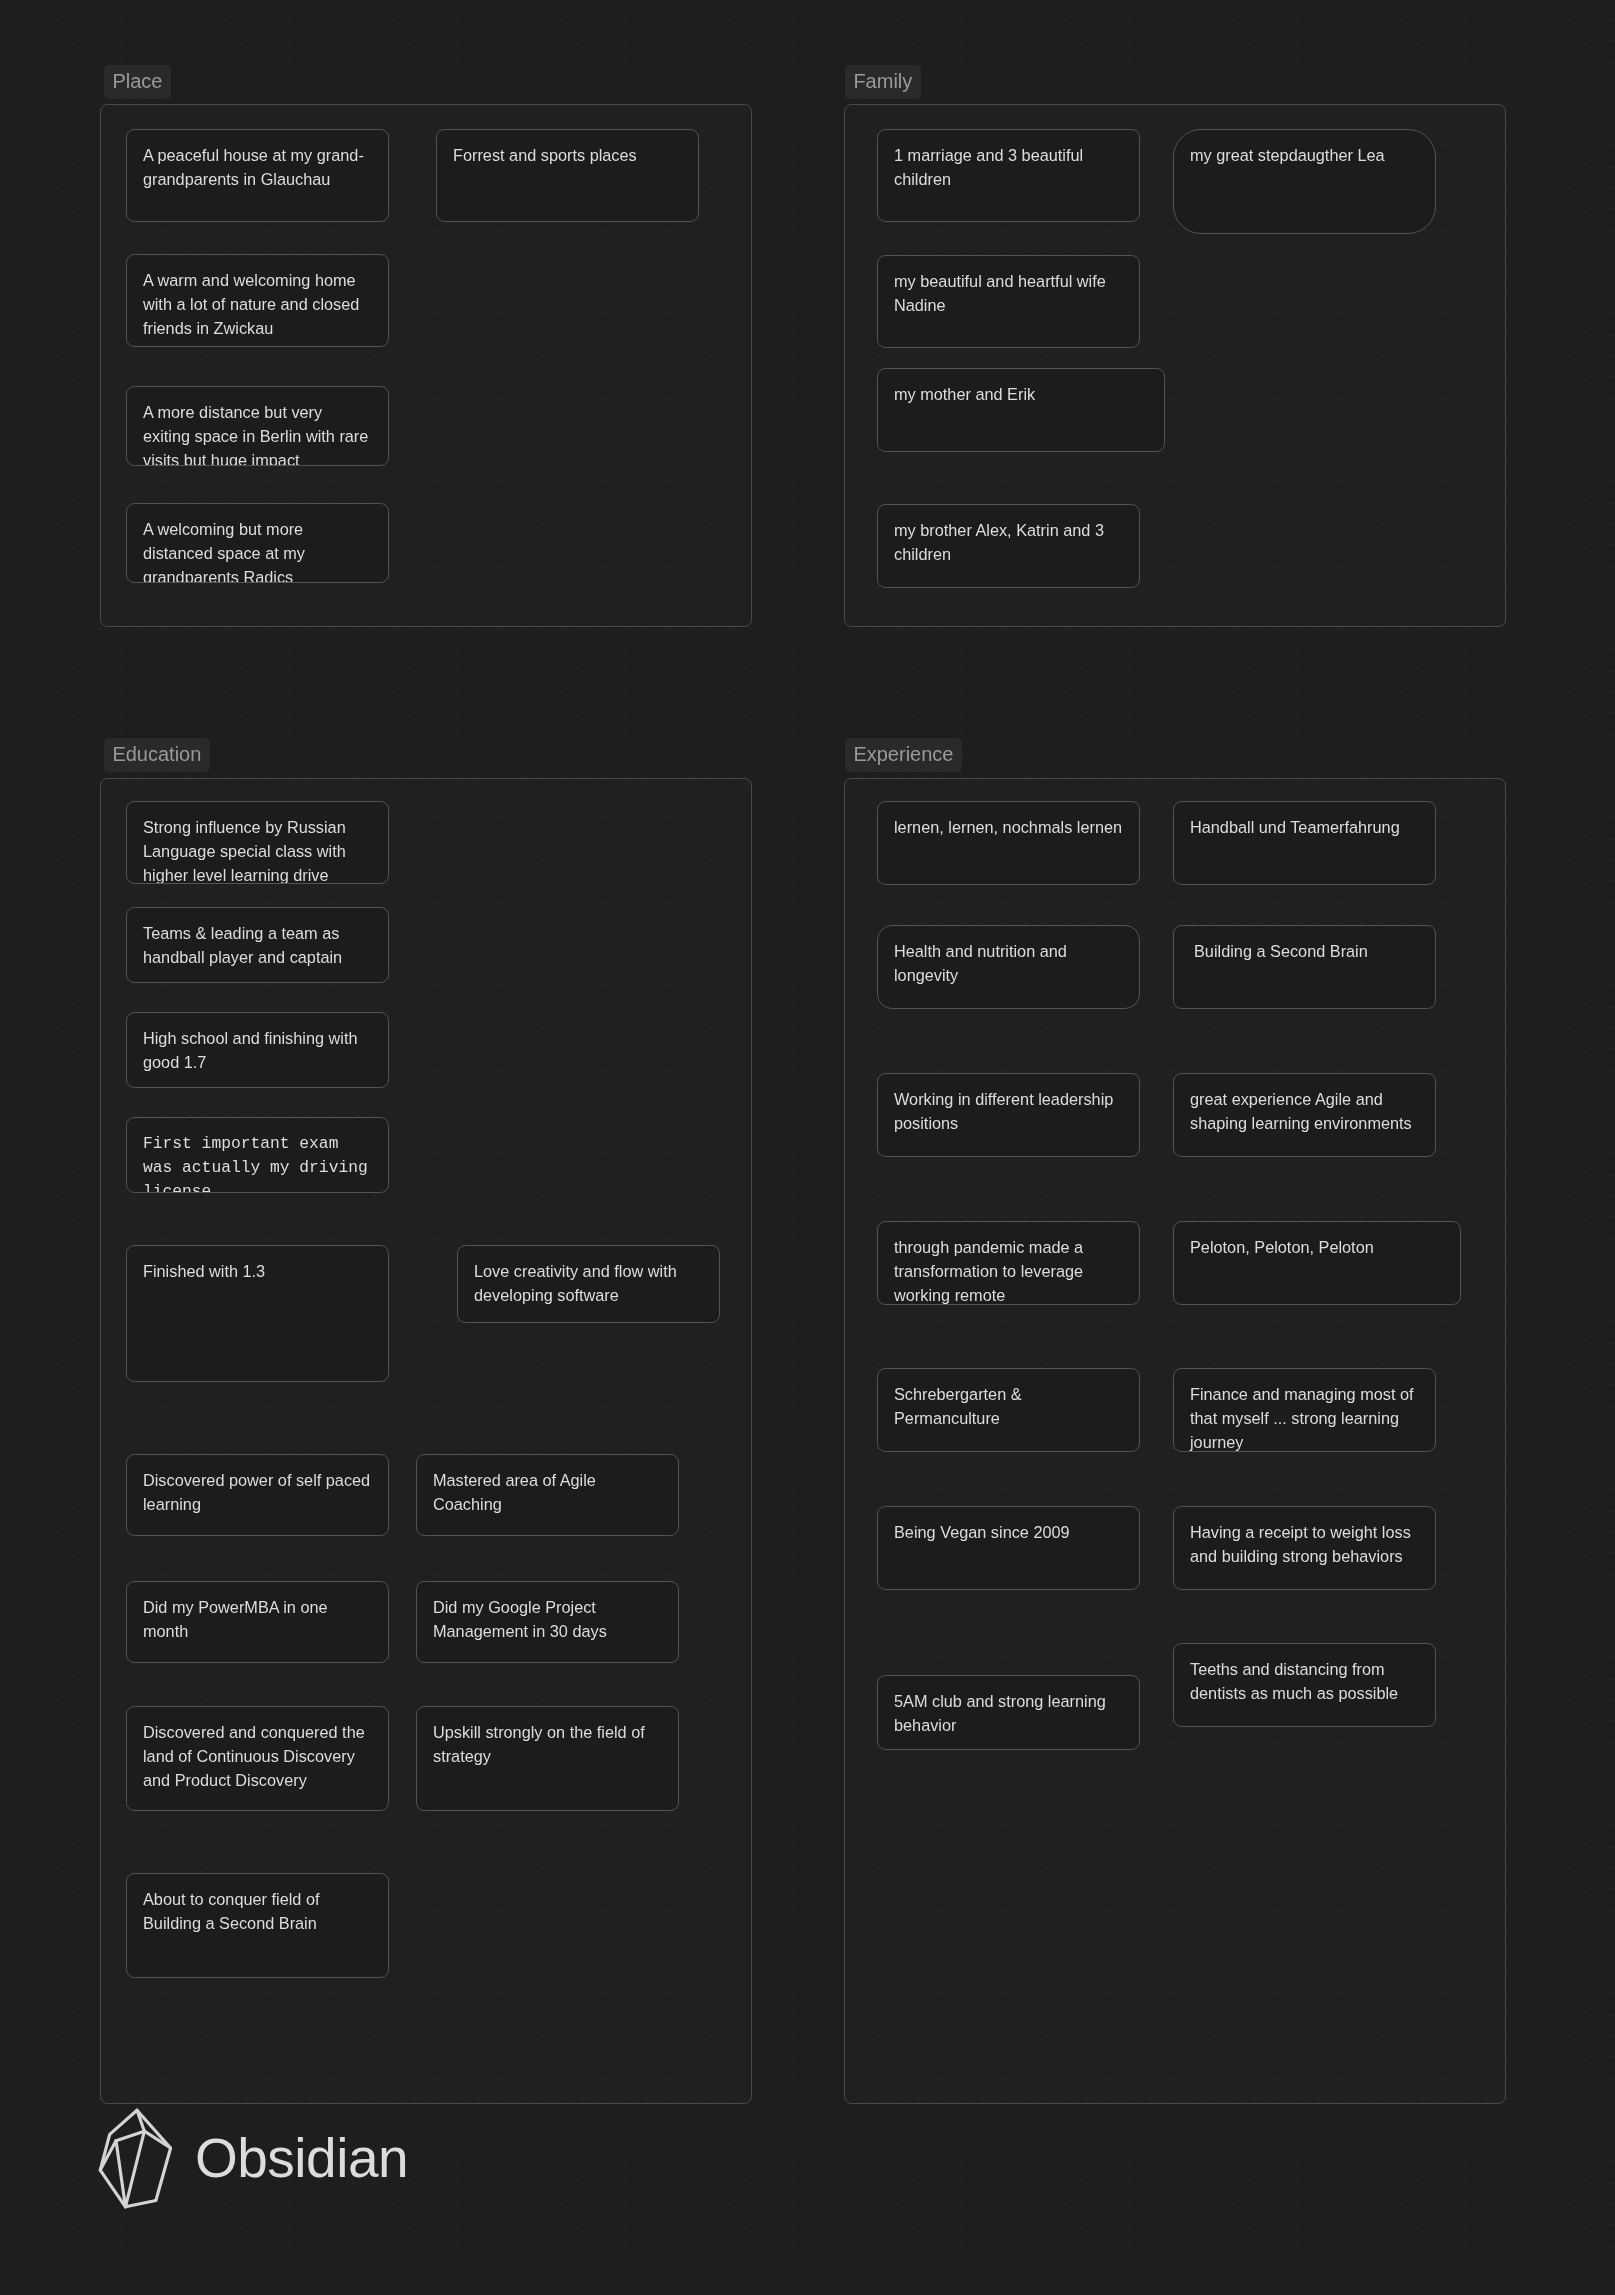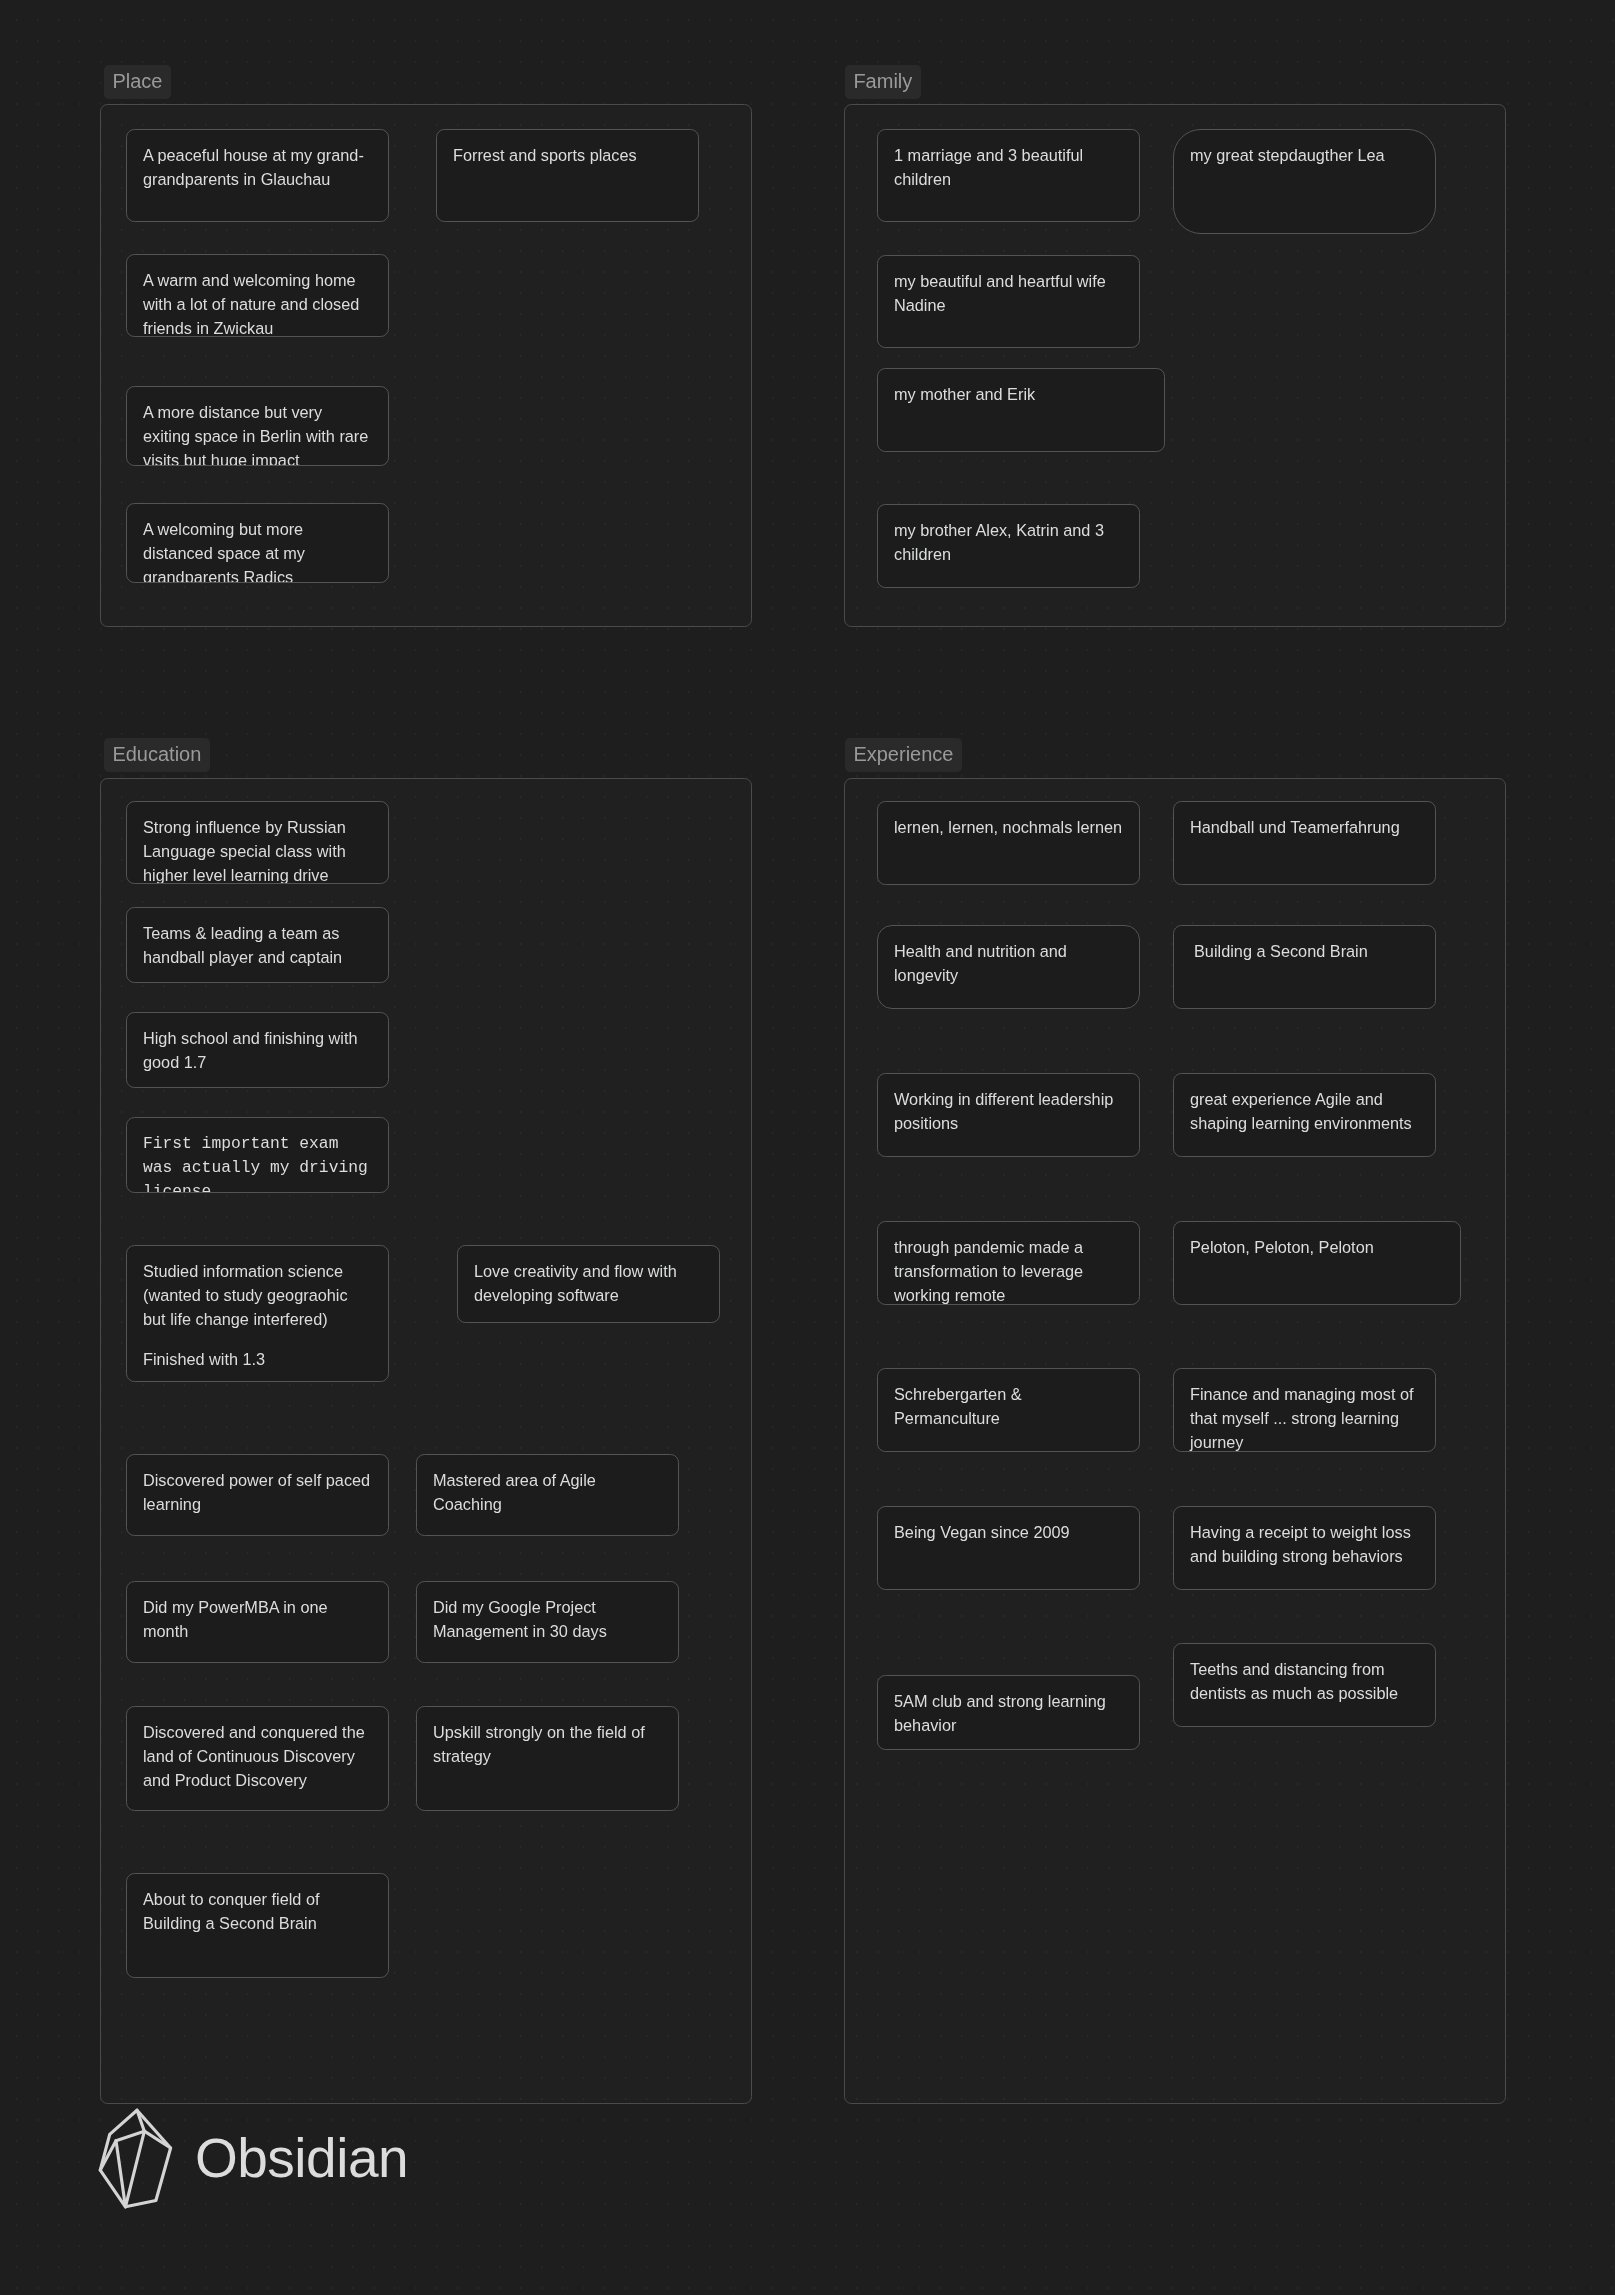--- a/index.html
+++ b/index.html
@@ -72,21 +72,21 @@
 
 <div id="layers">
     <div class="group-label" style="left: 104px; top: 65px;">Place</div>
     <div class="group" style="left: 100px; top: 104px; width: 652px; height: 523px;"></div>
     <div class="card" style="left: 126px; top: 129px; width: 263px; height: 93px;">
       <p>A peaceful house at my grand-grandparents in Glauchau</p>
     </div>
     <div class="card" style="left: 436px; top: 129px; width: 263px; height: 93px;">
       <p>Forrest and sports places</p>
     </div>
-    <div class="card" style="left: 126px; top: 254px; width: 263px; height: 83px;">
+    <div class="card" style="left: 126px; top: 254px; width: 263px; height: 93px;">
       <p>A warm and welcoming home with a lot of nature and closed friends in Zwickau</p>
     </div>
     <div class="card" style="left: 126px; top: 386px; width: 263px; height: 80px;">
       <p>A more distance but very exiting space in Berlin with rare visits but huge impact</p>
     </div>
     <div class="card" style="left: 126px; top: 503px; width: 263px; height: 80px;">
       <p>A welcoming but more distanced space at my grandparents Radics</p>
     </div>
     <div class="group-label" style="left: 845px; top: 65px;">Family</div>
     <div class="group" style="left: 844px; top: 104px; width: 662px; height: 523px;"></div>
@@ -113,21 +113,20 @@
     <div class="card" style="left: 126px; top: 907px; width: 263px; height: 76px;">
       <p>Teams &amp; leading a team as handball player and captain</p>
     </div>
     <div class="card" style="left: 126px; top: 1012px; width: 263px; height: 76px;">
       <p>High school and finishing with good 1.7</p>
     </div>
     <div class="card" style="left: 126px; top: 1117px; width: 263px; height: 76px; font-family: Liberation Mono, monospace;">
       <p>First important exam was actually my driving license</p>
     </div>
     <div class="card" style="left: 126px; top: 1245px; width: 263px; height: 137px;">
-      <p>Studied information science (wanted to study geograohic but life change interfered)</p>
       <p>Finished with 1.3</p>
     </div>
     <div class="card" style="left: 457px; top: 1245px; width: 263px; height: 78px;">
       <p>Love creativity and flow with developing software</p>
     </div>
     <div class="card" style="left: 126px; top: 1454px; width: 263px; height: 82px;">
       <p>Discovered power of self paced learning</p>
     </div>
     <div class="card" style="left: 416px; top: 1454px; width: 263px; height: 82px;">
       <p>Mastered area of Agile Coaching</p>

